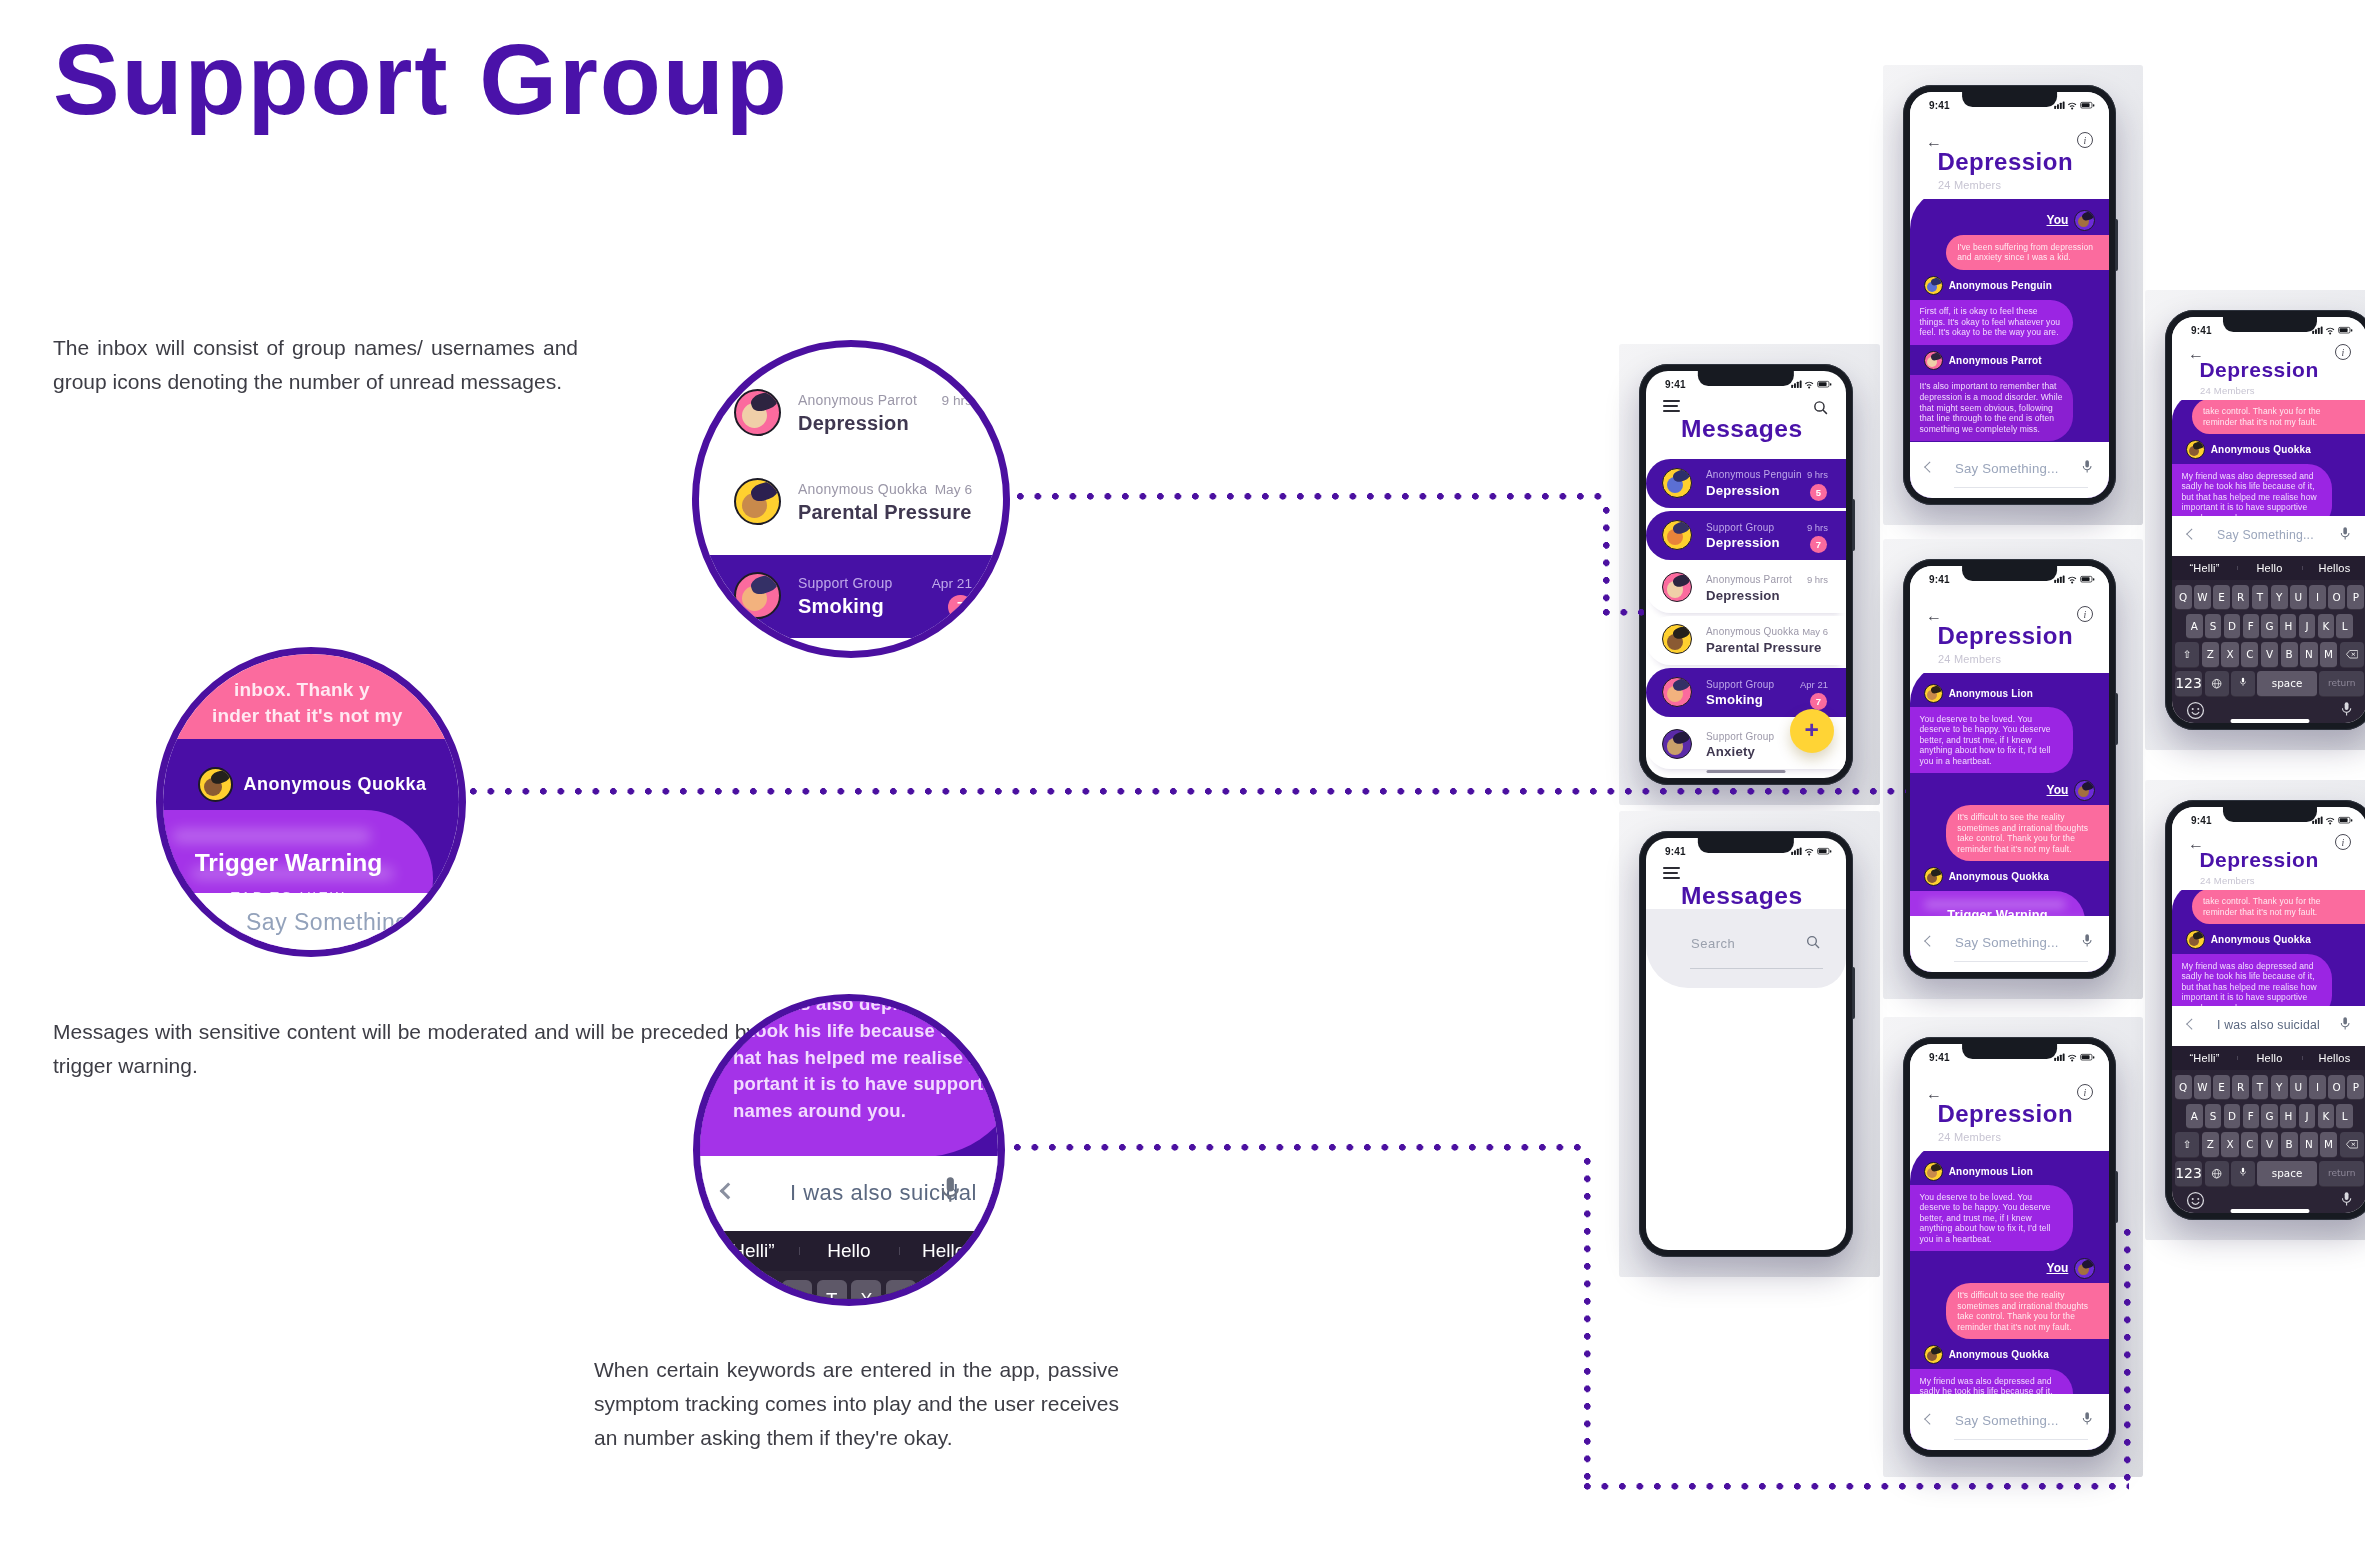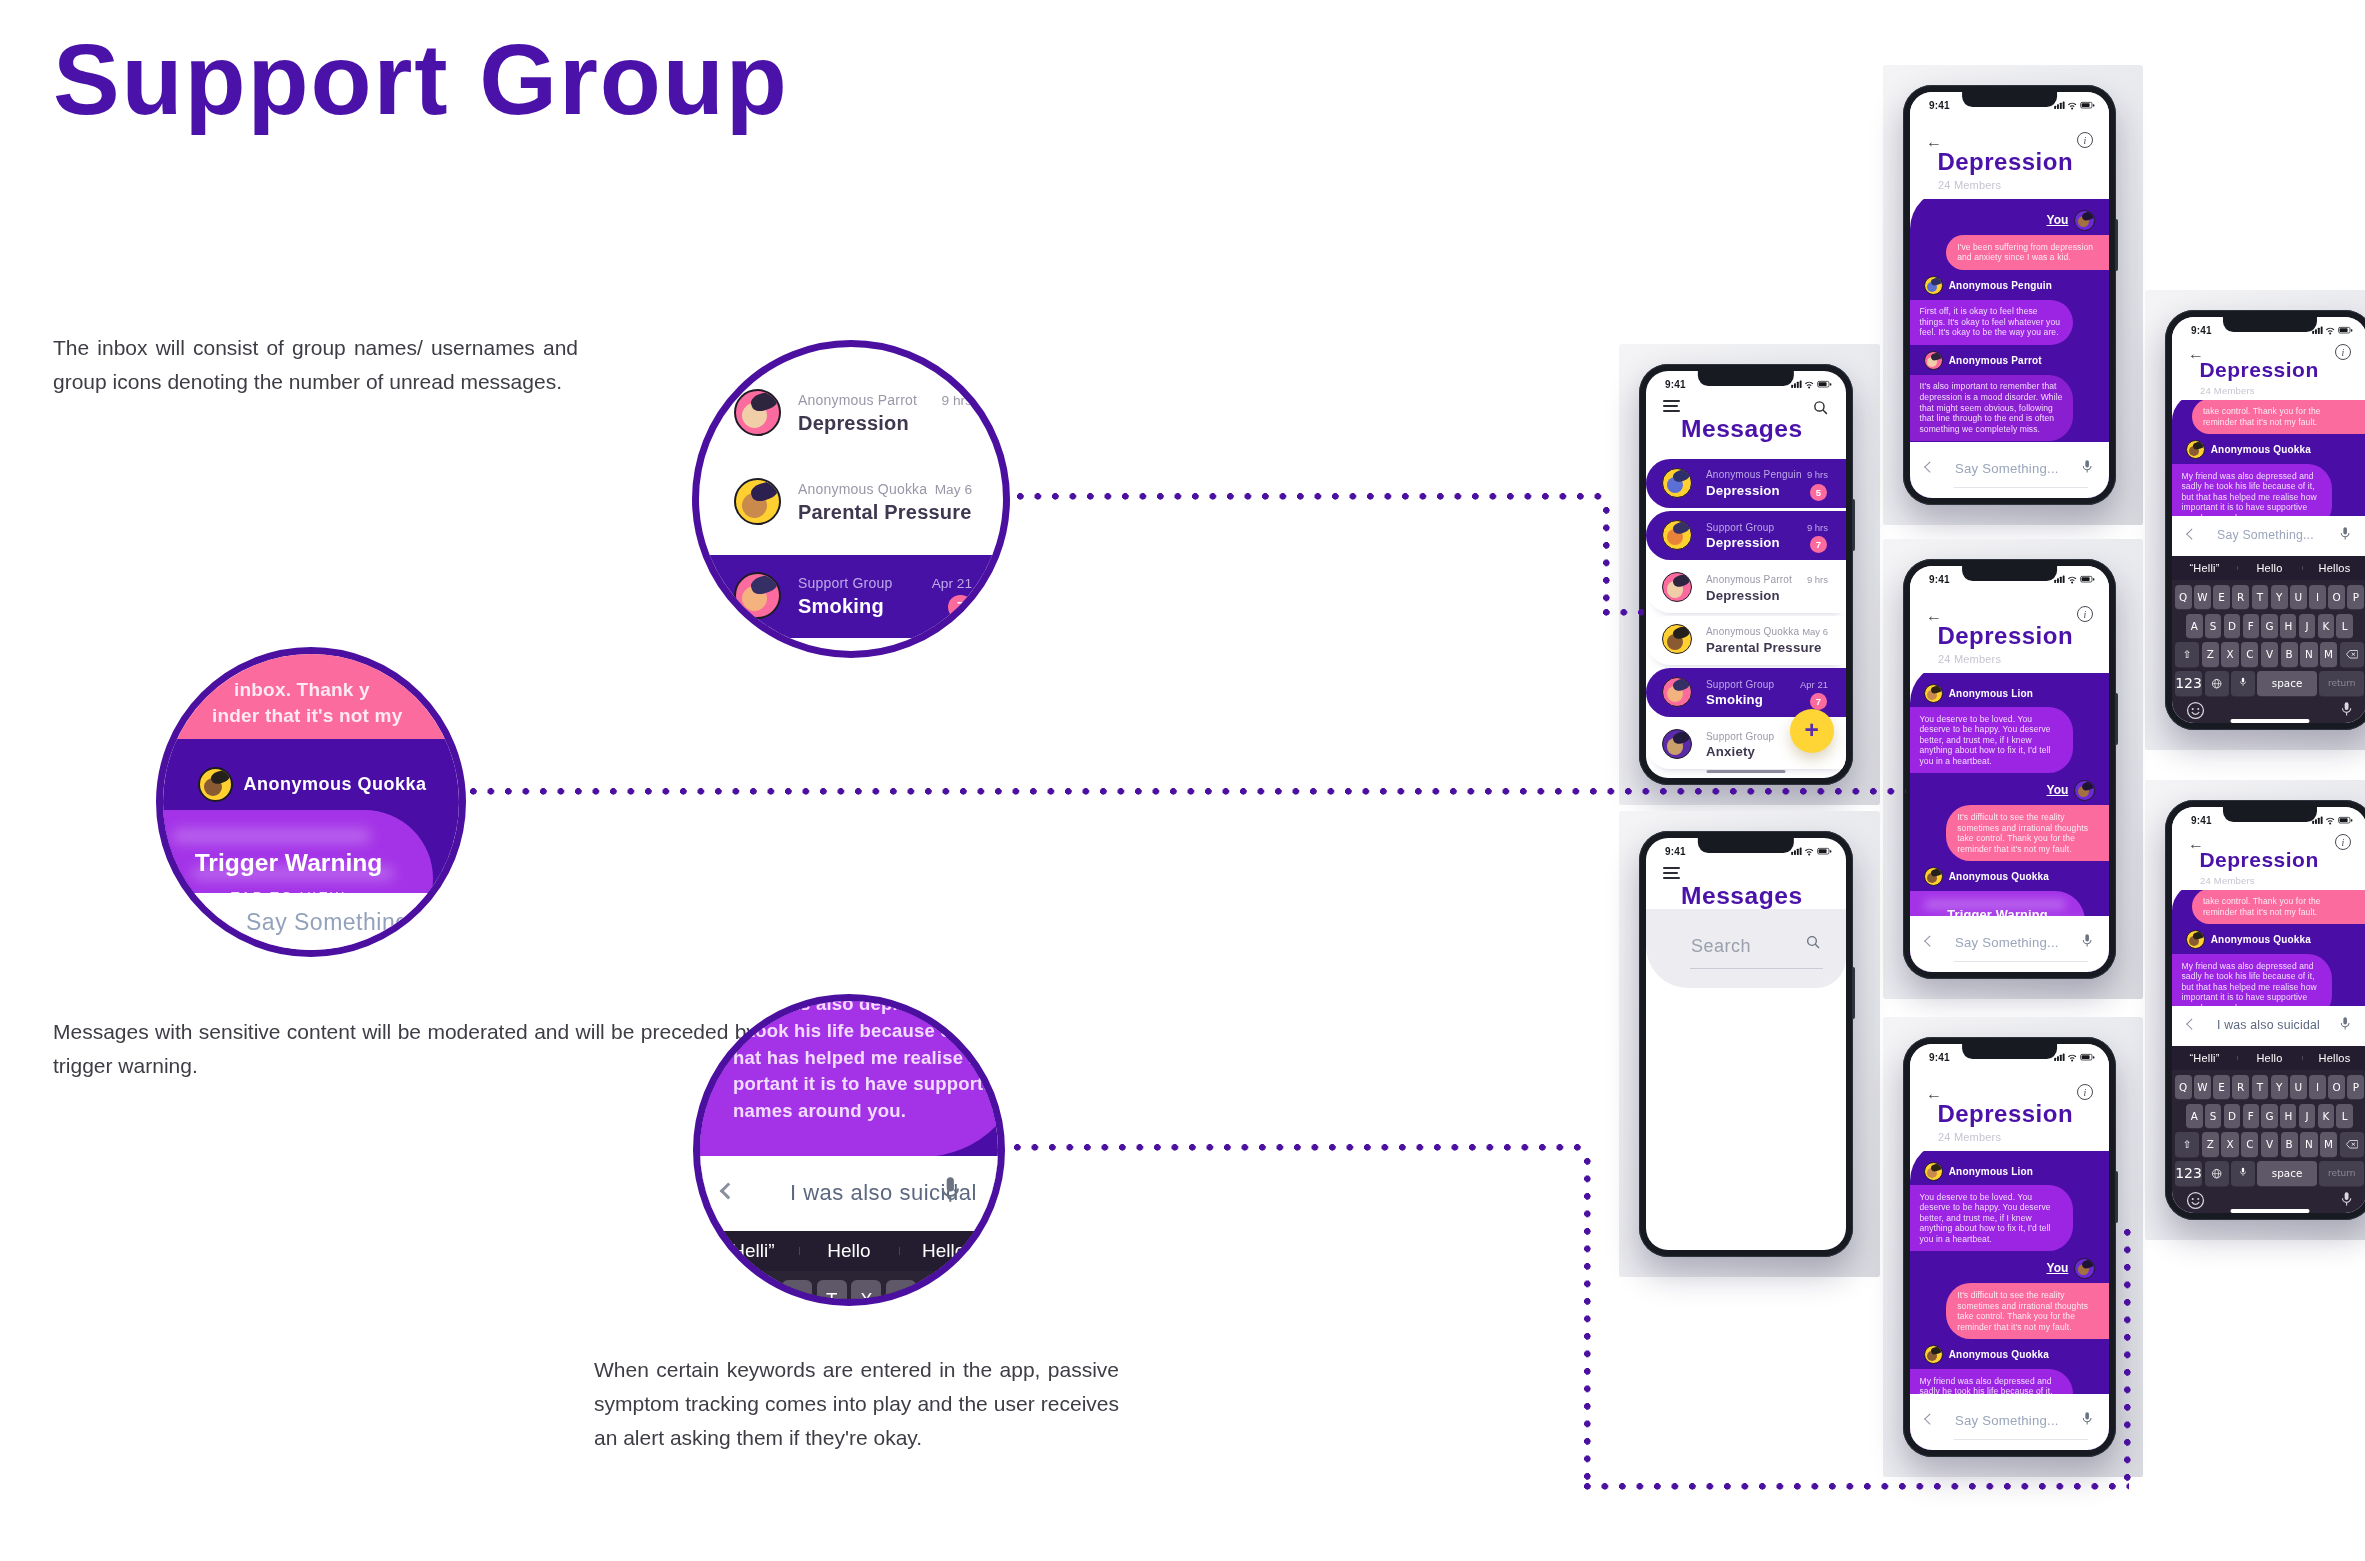--- a/index.html
+++ b/index.html
@@ -85,21 +85,21 @@
   .mrow.wh .nm,.mrow.wh .tm{color:#9b97a8;} .mrow.wh .tp{color:#3f3750;}
   .badge{position:absolute; right:19px; top:24.6px; width:17px; height:17px; border-radius:50%;
          background:var(--pink); color:#fff; font-size:9.5px; font-weight:bold; text-align:center; line-height:17px;}
   .fab{position:absolute; right:12.3px; bottom:24.6px; width:44px; height:44px; border-radius:50%;
        background:#ffd435; color:#5a2fae; font-size:24.6px; font-weight:bold; text-align:center; line-height:42px;
        box-shadow:0 6.6px 12.3px rgba(120,90,0,.25); z-index:8;}
   .homebar{position:absolute; left:50%; transform:translateX(-50%); bottom:4.7px; width:79px; height:3.8px;
            border-radius:1.9px; background:#8e8a9c; z-index:9;}
   .search-card{position:absolute; left:0; right:0; top:71px; height:79px; background:#ececf1;
                border-radius:0 0 30px 42px;}
-  .search-card .ph{position:absolute; left:45px; top:27.4px; font-size:18px; color:#9aa0ad; letter-spacing:0.5px;}
+  .search-card .ph{position:absolute; left:45px; top:27.4px; font-size:13px; color:#9aa0ad; letter-spacing:0.5px;}
   .search-card .underline{position:absolute; left:44px; right:23px; bottom:19px; height:0.9px; background:#c9ccd4;}
   .search-card .sic{position:absolute; right:25.5px; top:24.6px;}
 
   
   .chat-head{position:absolute; left:0; right:0; top:0; height:107px; background:#fff; z-index:6;}
   .chat-head .back{position:absolute; left:16px; top:41px; font-size:16px; color:#4a4a55;}
   .chat-head .info{position:absolute; right:16px; top:40px; width:16px; height:16px; border:1.2px solid #4a4a55;
                    border-radius:50%; color:#4a4a55; font-size:10px; text-align:center; line-height:15px; font-family:"Liberation Serif",serif; font-style:italic;}
   .chat-head .ctitle{position:absolute; left:27.4px; top:56px; font-size:24px; font-weight:900; color:var(--heading); letter-spacing:0.5px;}
   .chat-head .members{position:absolute; left:28px; top:87px; font-size:11px; color:#c7c4d2; letter-spacing:0.2px;}
@@ -216,21 +216,21 @@
 <body>
 
 <div class="canvas">
 
   <div class="title">
     <div>Support Group</div>
   </div>
 
   <p class="para para1">The inbox will consist of group names/ usernames and group icons denoting the number of unread messages.</p>
   <p class="para para2">Messages with sensitive content will be moderated and will be preceded by a trigger warning.</p>
-  <p class="para para3">When certain keywords are entered in the app, passive symptom tracking comes into play and the user receives an alert asking them if they're okay.</p>
+  <p class="para para3">When certain keywords are entered in the app, passive symptom tracking comes into play and the user receives an number asking them if they're okay.</p>
 
   <div class="dots-h d1a"></div>
   <div class="dots-v d1b"></div>
   <div class="dots-h d1c"></div>
   <div class="dots-h d2"></div>
   <div class="dots-h d3a"></div>
   <div class="dots-v d3b"></div>
   <div class="dots-h d3c"></div>
   <div class="dots-v d3d"></div>
 

